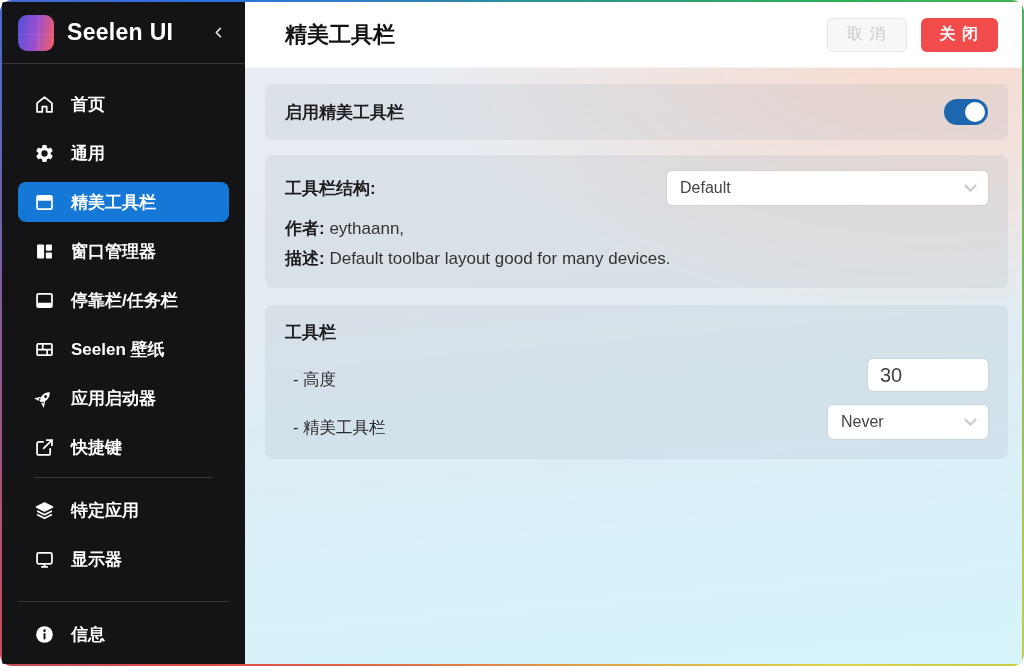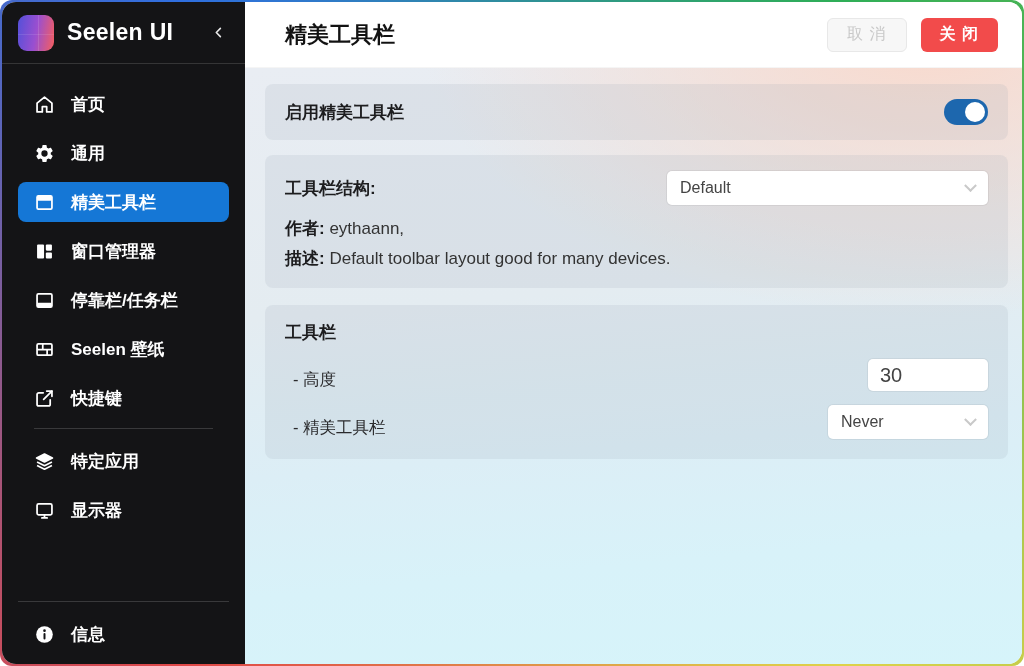--- a/index.html
+++ b/index.html
@@ -2,21 +2,21 @@
 <html><head>
 <meta charset="utf-8">
 <style>
   * { margin:0; padding:0; box-sizing:border-box; }
   html,body { width:1024px; height:666px; font-family:"Liberation Sans","DejaVu Sans",sans-serif; background:#fff; }
 
   .frame{
     width:1024px;height:666px;border-radius:12px;padding:2px;
     background:conic-gradient(from 45deg,#2fae57 0deg,#ddd24a 90deg,#e04848 180deg,#2f6fe0 270deg,#2fae57 360deg);
   }
-  .window{width:100%;height:100%;border-radius:14px;overflow:hidden;display:flex;background:#fff;}
+  .window{width:100%;height:100%;border-radius:2px;overflow:hidden;display:flex;background:#fff;}
 
   
   .sidebar{width:243px;flex-shrink:0;background:#141416;color:#fff;display:flex;flex-direction:column;}
   .sb-header{height:62px;display:flex;align-items:center;gap:13px;padding:0 16px;border-bottom:1px solid rgba(255,255,255,.14);flex-shrink:0;}
   .logo{width:36px;height:36px;border-radius:9px;flex-shrink:0;
     background:
       linear-gradient(rgba(255,255,255,.12),rgba(255,255,255,.12)) 58% 0/1px 100% no-repeat,
       linear-gradient(rgba(255,255,255,.10),rgba(255,255,255,.10)) 0 55%/100% 1px no-repeat,
       linear-gradient(100deg,#5a50d8 5%,#9a4fd0 50%,#ee5d68 95%);}
   .app-title{font-size:23px;font-weight:800;letter-spacing:.3px;flex:1;white-space:nowrap;}
@@ -133,20 +133,32 @@
         <div class="item">
           <span class="icn">
             <svg viewBox="0 0 24 24" fill="none" stroke="#fff" stroke-width="2">
                 <rect x="3.5" y="5.5" width="17" height="13" rx="1.5"></rect>
                 <path d="M3.5 12h17M10 5.5V12M15 12v6.5"></path>
               </svg>
           </span>
           <span>Seelen 壁纸</span>
         </div>
 
+        <div class="item">
+          <span class="icn">
+            <svg viewBox="0 0 24 24">
+                <g transform="rotate(45 12 11)">
+                  <path d="M12 2.5c2.6 2.3 3.7 5.3 3.7 8.2 0 2.8-1.3 5.5-3.7 7.3-2.4-1.8-3.7-4.5-3.7-7.3 0-2.9 1.1-5.9 3.7-8.2z" fill="#fff"></path>
+                  <circle cx="12" cy="9.2" r="1.7" fill="#141416"></circle>
+                  <path d="M8.6 14.5 6 18.6l3.4-1M15.4 14.5l2.6 4.1-3.4-1" stroke="#fff" stroke-width="1.6" fill="none" stroke-linecap="round"></path>
+                </g>
+              </svg>
+          </span>
+          <span>应用启动器</span>
+        </div>
 
         <div class="item">
           <span class="icn">
             <svg viewBox="0 0 24 24" fill="none" stroke="#fff" stroke-width="2" stroke-linecap="round" stroke-linejoin="round">
                 <path d="M18.5 13.5v5a2 2 0 0 1-2 2h-11a2 2 0 0 1-2-2v-11a2 2 0 0 1 2-2h5"></path>
                 <path d="M14.5 3.5h6v6"></path>
                 <path d="M20.5 3.5 11 13"></path>
               </svg>
           </span>
           <span>快捷键</span>

